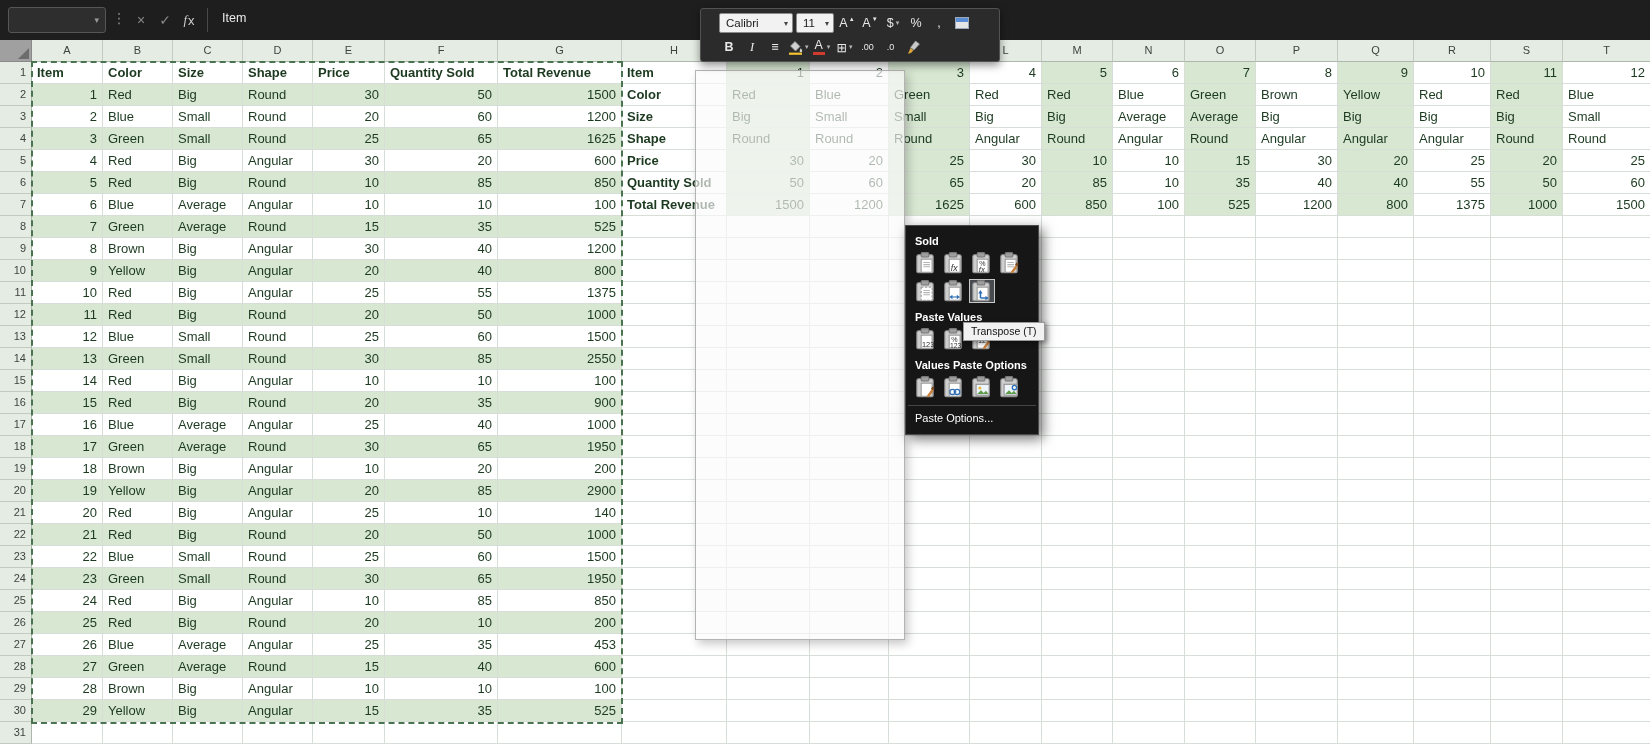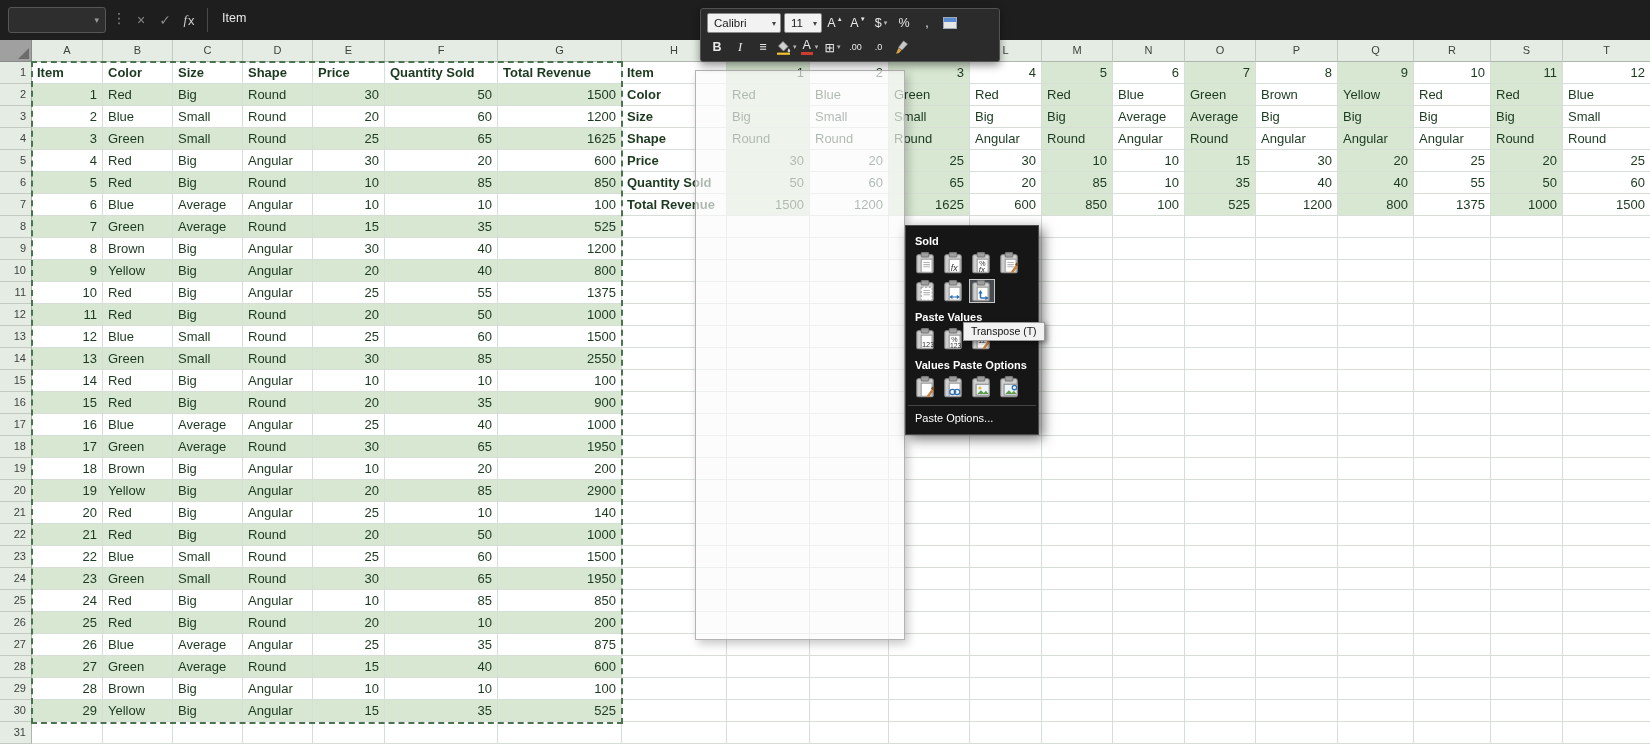--- a/index.html
+++ b/index.html
@@ -15,21 +15,21 @@
   .namebox{position:absolute;left:8px;top:7px;width:98px;height:26px;background:#2e2e2e;border:1px solid #565656;border-radius:3px;color:#ddd;font-size:12px;display:flex;align-items:center;justify-content:space-between;padding:0 6px}
   .namebox .carr{color:#9a9a9a;font-size:9px}
   .dots{position:absolute;left:112px;top:10px;color:#8a8a8a;font-size:14px;letter-spacing:-2px}
   .fbtn{position:absolute;top:9px;width:22px;height:22px;display:flex;align-items:center;justify-content:center;color:#8a8a8a;font-size:14px}
   .fbtn.fx{color:#cfcfcf;font-size:13px}
   .fbtn.fx i{font-family:"Liberation Serif",serif;font-style:italic;margin-right:1px}
   .vsep{position:absolute;left:207px;top:8px;width:1px;height:24px;background:#4a4a4a}
   .ftext{position:absolute;left:222px;top:11px;color:#e9e9e9;font-size:12.5px}
 
   
-  .minibar{position:absolute;left:700px;top:8px;width:300px;height:54px;background:#2b2b2b;border:1px solid #525252;border-radius:3px;z-index:40;padding:3px 6px;display:flex;flex-direction:column;justify-content:space-between;box-shadow:0 3px 8px rgba(0,0,0,.45)}
+  .minibar{position:absolute;left:700px;top:8px;width:300px;height:54px;background:#2b2b2b;border:1px solid #525252;border-radius:3px;z-index:40;padding:3px 18px;display:flex;flex-direction:column;justify-content:space-between;box-shadow:0 3px 8px rgba(0,0,0,.45)}
   .mb-row{display:flex;align-items:center;gap:3px;height:22px}
   .combo{background:#f2f2f2;border:1px solid #8a8a8a;border-radius:2px;color:#1a1a1a;font-size:11.5px;height:20px;display:flex;align-items:center;justify-content:space-between;padding:0 4px 0 6px}
   .combo.font{width:74px}
   .combo.size{width:38px}
   .combo .carr{font-size:8px;color:#444;margin-left:3px}
   .mbtn{color:#e8e8e8;font-size:12.5px;height:20px;min-width:20px;display:flex;align-items:center;justify-content:center;border-radius:2px}
   .mbtn .tiny{font-size:6px;margin-left:1px;transform:translateY(-4px)}
   .mbtn .carr2{font-size:7px;color:#b5b5b5;margin-left:2px}
   .mbtn.bold{font-weight:bold}
   .mbtn.ital{font-family:"Liberation Serif",serif;font-style:italic}
@@ -785,21 +785,21 @@
         <div class="cell" style="width: 88px;"></div>
       </div>
       <div class="grow">
         <div class="rowhdr">27</div>
         <div class="cell ttext num" style="width: 71px;">26</div>
         <div class="cell ttext" style="width: 70px;">Blue</div>
         <div class="cell ttext" style="width: 70px;">Average</div>
         <div class="cell ttext" style="width: 70px;">Angular</div>
         <div class="cell ttext num" style="width: 72px;">25</div>
         <div class="cell ttext num" style="width: 113px;">35</div>
-        <div class="cell ttext num" style="width: 124px;">875</div>
+        <div class="cell ttext num" style="width: 124px;">453</div>
         <div class="cell" style="width: 105px;"></div>
         <div class="cell" style="width: 83px;"></div>
         <div class="cell" style="width: 79px;"></div>
         <div class="cell" style="width: 81px;"></div>
         <div class="cell" style="width: 72px;"></div>
         <div class="cell" style="width: 71px;"></div>
         <div class="cell" style="width: 72px;"></div>
         <div class="cell" style="width: 71px;"></div>
         <div class="cell" style="width: 82px;"></div>
         <div class="cell" style="width: 76px;"></div>

